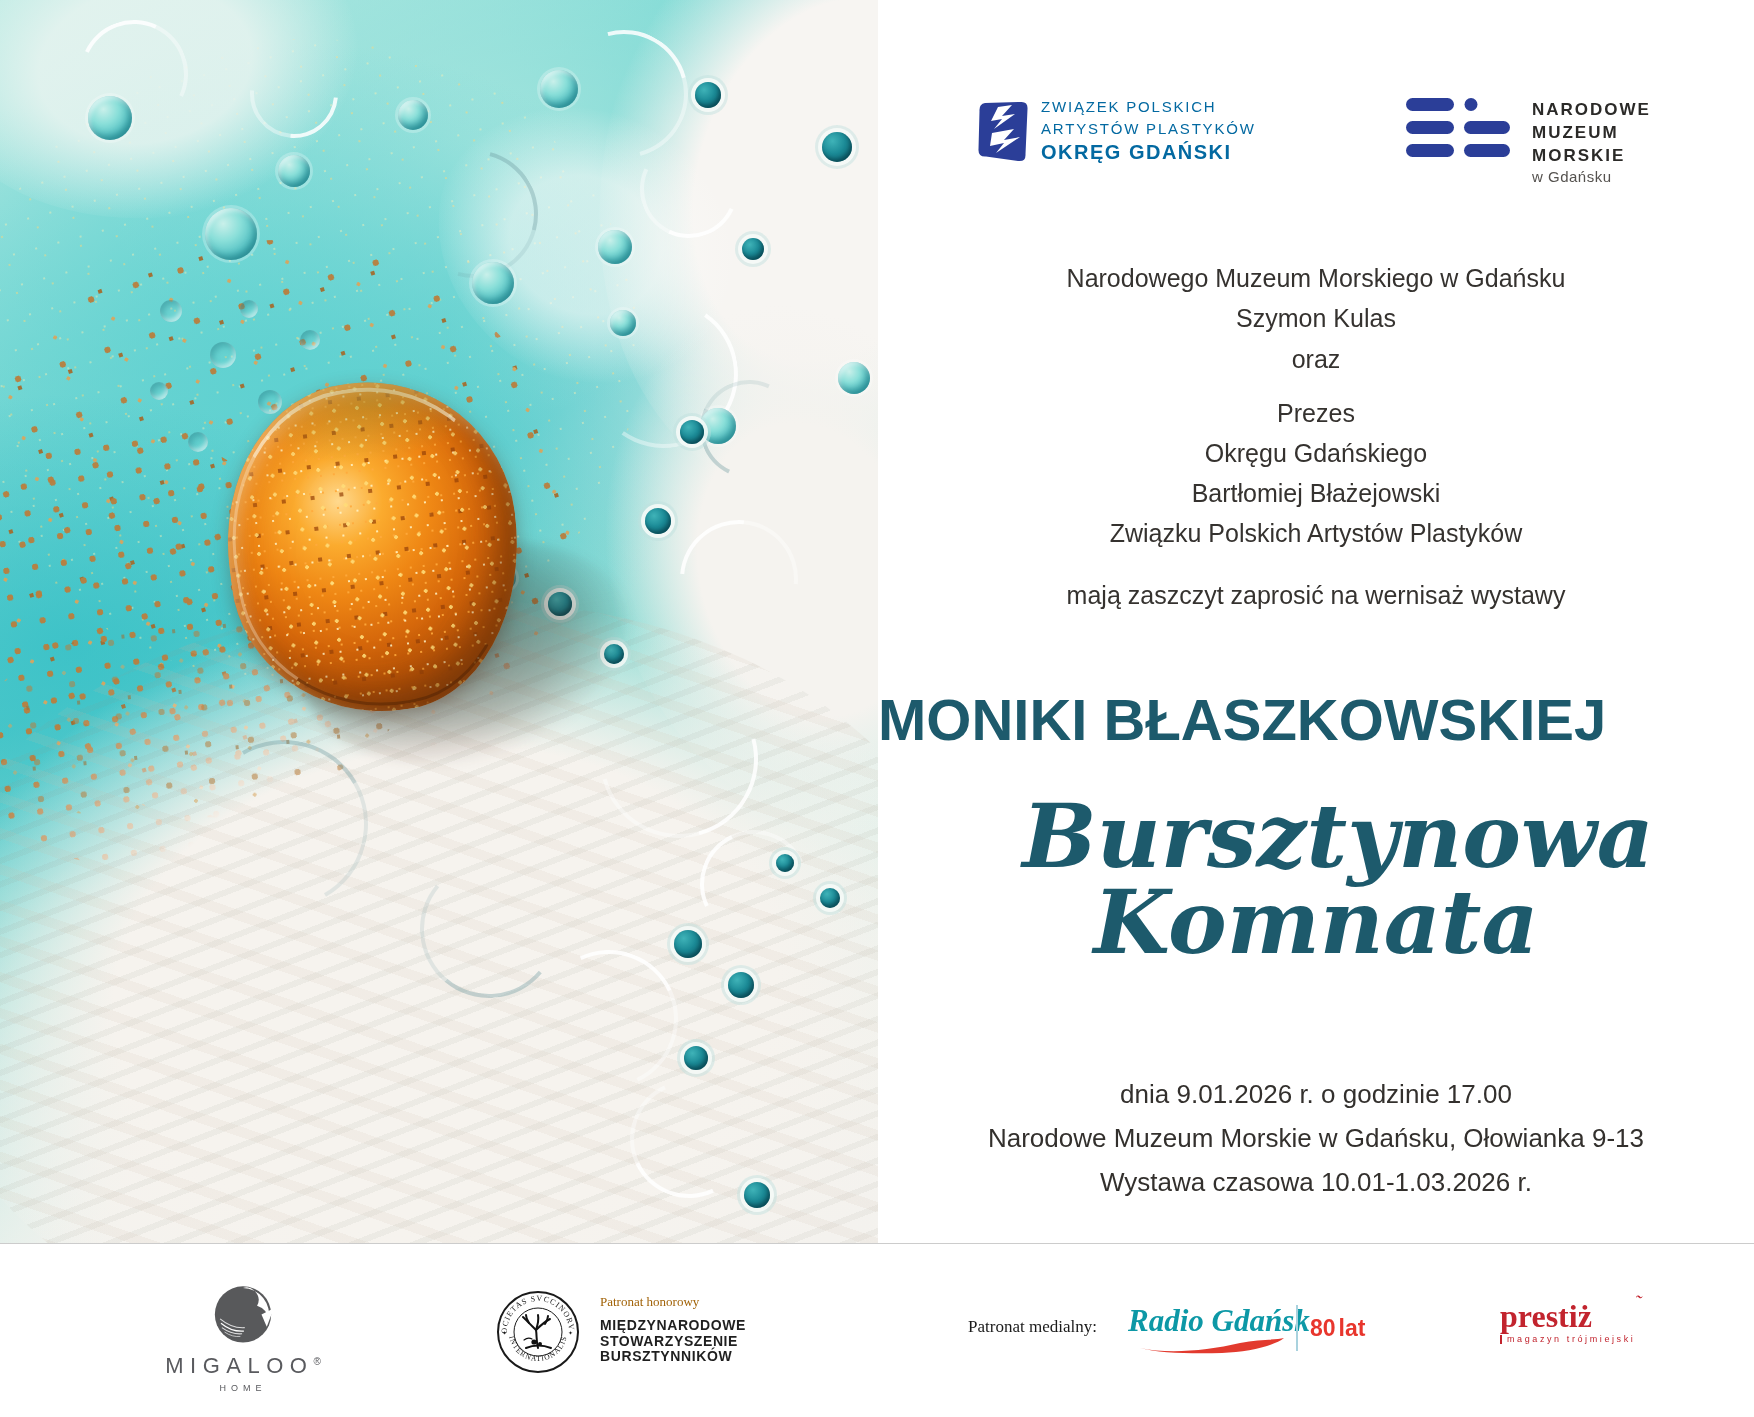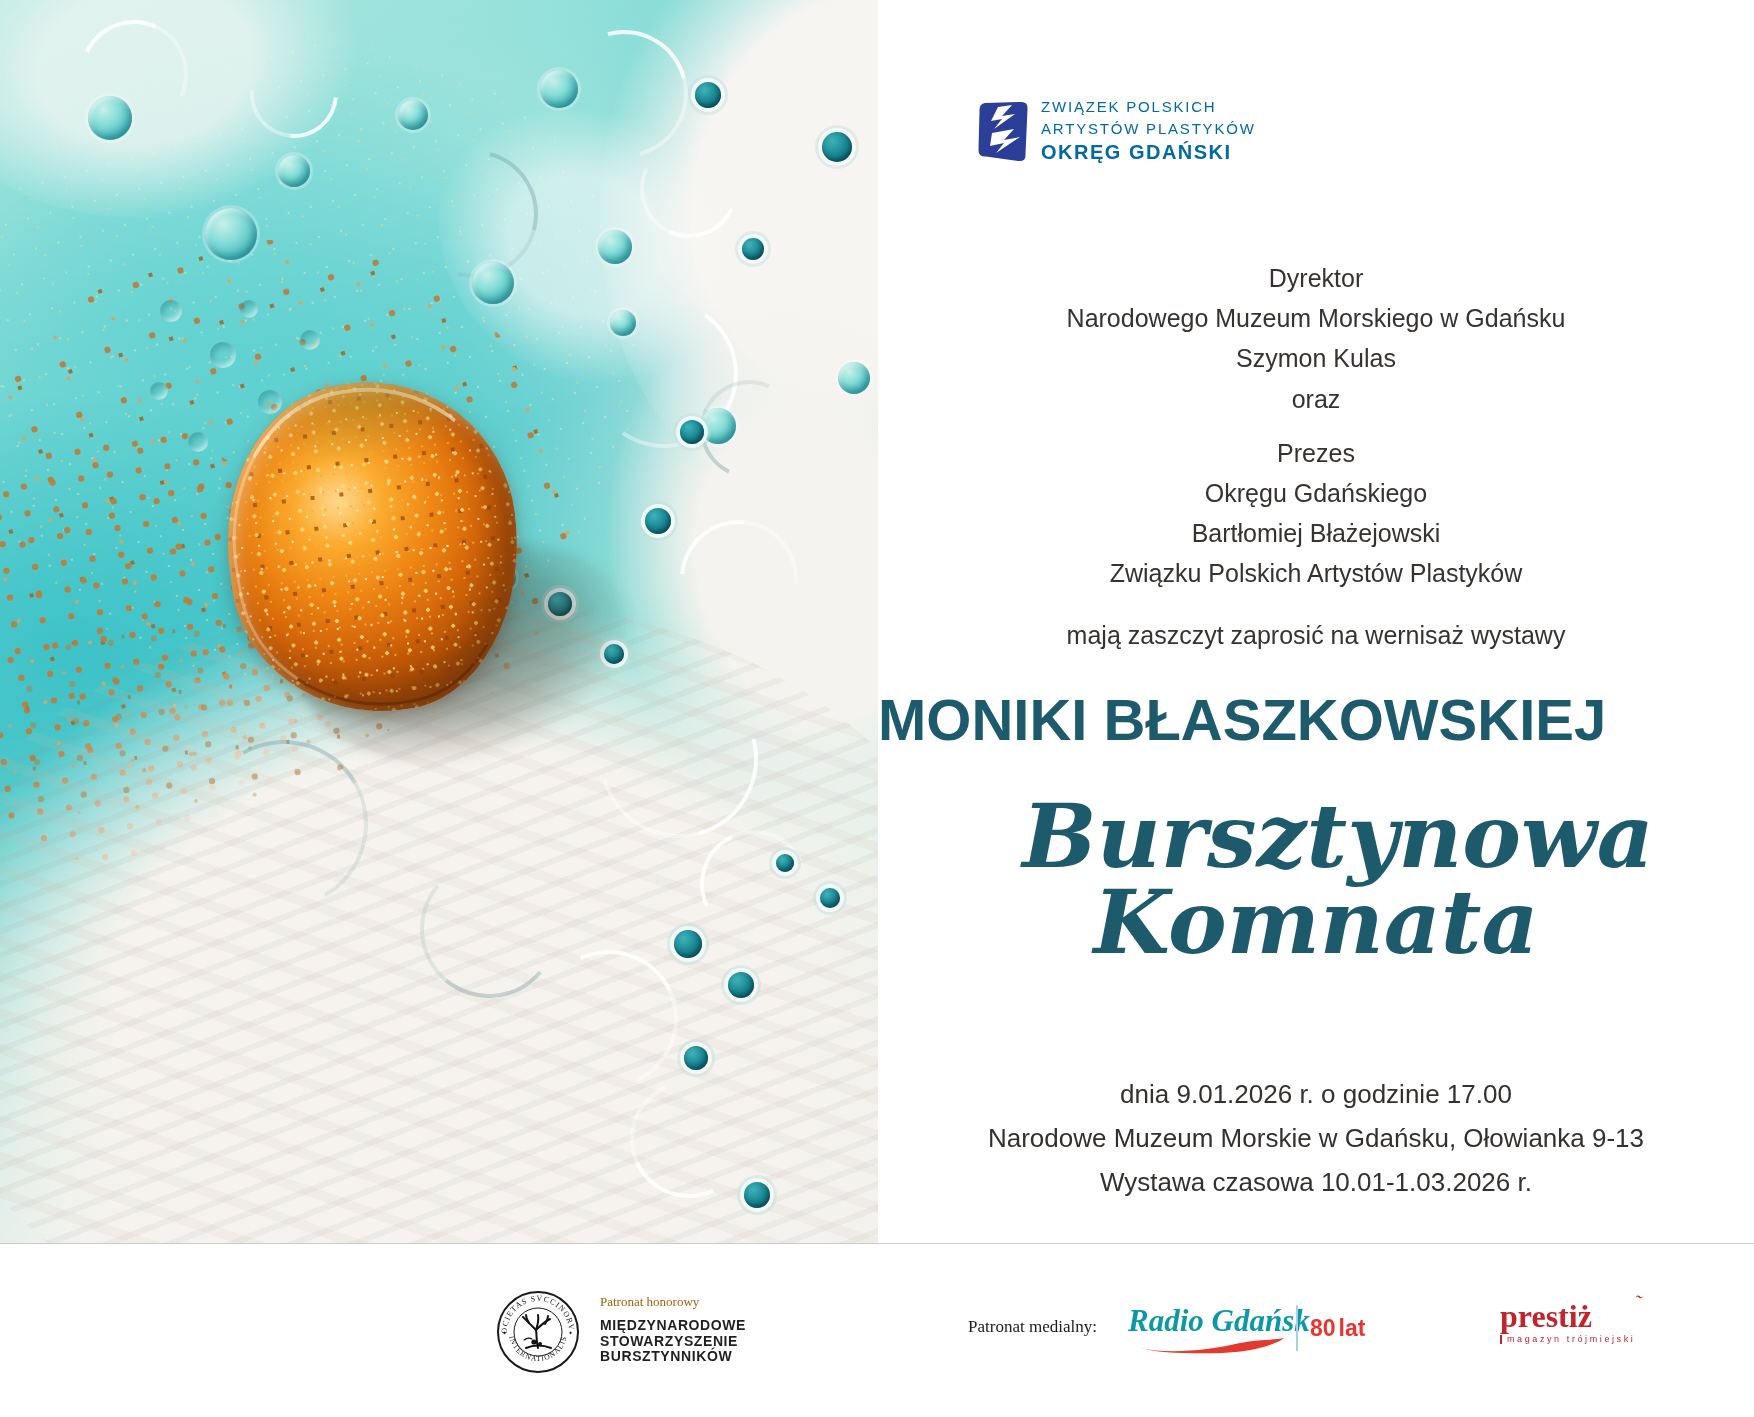--- a/index.html
+++ b/index.html
@@ -194,23 +194,38 @@
         <path d="M20,8 L34,6 L24,17 L37,15 L16,30 L24,20 L13,22 Z" fill="#ffffff"></path>
         <path d="M14,34 L36,30 L26,41 L42,38 L18,54 L26,44 L12,47 Z" fill="#ffffff"></path>
       </svg>
       <div class="zpap-text">
         <div class="zpap-l">ZWIĄZEK POLSKICH</div>
         <div class="zpap-l">ARTYSTÓW PLASTYKÓW</div>
         <div class="zpap-b">OKRĘG GDAŃSKI</div>
       </div>
     </div>
 
+    <div class="nmm">
+      <svg width="104" height="62" viewBox="0 0 104 62">
+        <rect x="0" y="0" width="48" height="13" rx="6.5" fill="#2b3e98"></rect>
+        <circle cx="65" cy="6.5" r="6.5" fill="#2b3e98"></circle>
+        <rect x="0" y="23" width="48" height="13" rx="6.5" fill="#2b3e98"></rect>
+        <rect x="58" y="23" width="46" height="13" rx="6.5" fill="#2b3e98"></rect>
+        <rect x="0" y="46" width="48" height="13" rx="6.5" fill="#2b3e98"></rect>
+        <rect x="58" y="46" width="46" height="13" rx="6.5" fill="#2b3e98"></rect>
+      </svg>
+      <div class="nmm-text">
+        <div class="nmm-l">NARODOWE</div>
+        <div class="nmm-l">MUZEUM</div>
+        <div class="nmm-l">MORSKIE</div>
+        <div class="nmm-c">w Gdańsku</div>
+      </div>
+    </div>
 
     <div class="invite">
-      <div>Dyrektor</div>
       <div>Narodowego Muzeum Morskiego w Gdańsku</div>
       <div>Szymon Kulas</div>
       <div class="sp-oraz">oraz</div>
       <div class="sp-prezes">Prezes</div>
       <div>Okręgu Gdańskiego</div>
       <div>Bartłomiej Błażejowski</div>
       <div>Związku Polskich Artystów Plastyków</div>
       <div class="sp-maja">mają zaszczyt zaprosić na wernisaż wystawy</div>
     </div>
 
@@ -221,20 +236,33 @@
       <div class="script-l2">Komnata</div>
     </div>
 
     <div class="details">
       <div>dnia 9.01.2026 r. o godzinie 17.00</div>
       <div>Narodowe Muzeum Morskie w Gdańsku, Ołowianka 9-13</div>
       <div>Wystawa czasowa 10.01-1.03.2026 r.</div>
     </div>
   </div>
 
+  <div class="migaloo">
+    <svg width="62" height="66" viewBox="0 0 70 75">
+      <circle cx="35" cy="38" r="32" fill="#58595b"></circle>
+      <path d="M35,8 a30,30 0 0 1 29,36 q-1,-12 -13,-16 q5,-9 -3,-17 q-6,-6 -13,-3 z" fill="#ffffff"></path>
+      <path d="M56,38 L70,31 L62,52 Z" fill="#ffffff"></path>
+      <path d="M10,48 q12,10 26,9" stroke="#ffffff" stroke-width="1.4" fill="none"></path>
+      <path d="M9,43 q13,11 28,10" stroke="#ffffff" stroke-width="1.2" fill="none" opacity=".8"></path>
+      <path d="M11,53 q11,8 23,7" stroke="#ffffff" stroke-width="1.2" fill="none" opacity=".8"></path>
+      <path d="M14,58 q9,6 18,5" stroke="#ffffff" stroke-width="1" fill="none" opacity=".7"></path>
+    </svg>
+    <div class="migaloo-name"><span>MIGALOO</span><sup>®</sup></div>
+    <div class="migaloo-sub">HOME</div>
+  </div>
 
   <div class="honorary">
     <svg width="84" height="84" viewBox="0 0 84 84">
       <circle cx="42" cy="42" r="40" fill="none" stroke="#1a1a1a" stroke-width="2"></circle>
       <circle cx="42" cy="42" r="24" fill="none" stroke="#1a1a1a" stroke-width="1"></circle>
       <defs>
         <path id="sealTop" d="M 11,42 A 31,31 0 1 1 73,42"></path>
         <path id="sealBottom" d="M 13,42 A 29,29 0 0 0 71,42"></path>
       </defs>
       <text font-family="Liberation Serif, serif" font-size="8" letter-spacing="1" fill="#1a1a1a">

